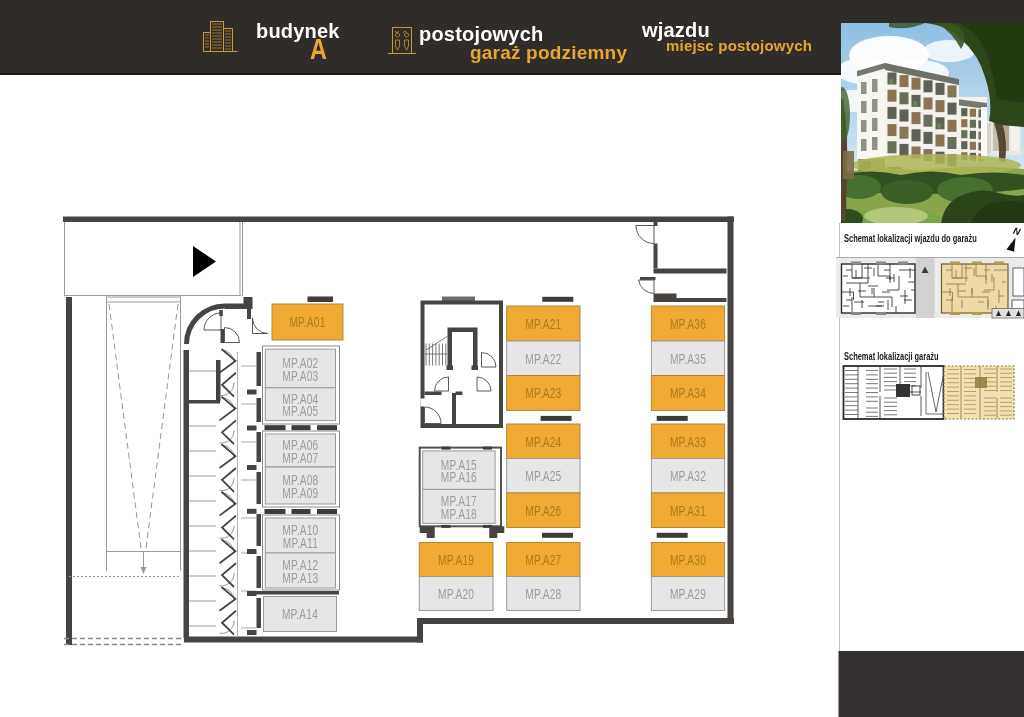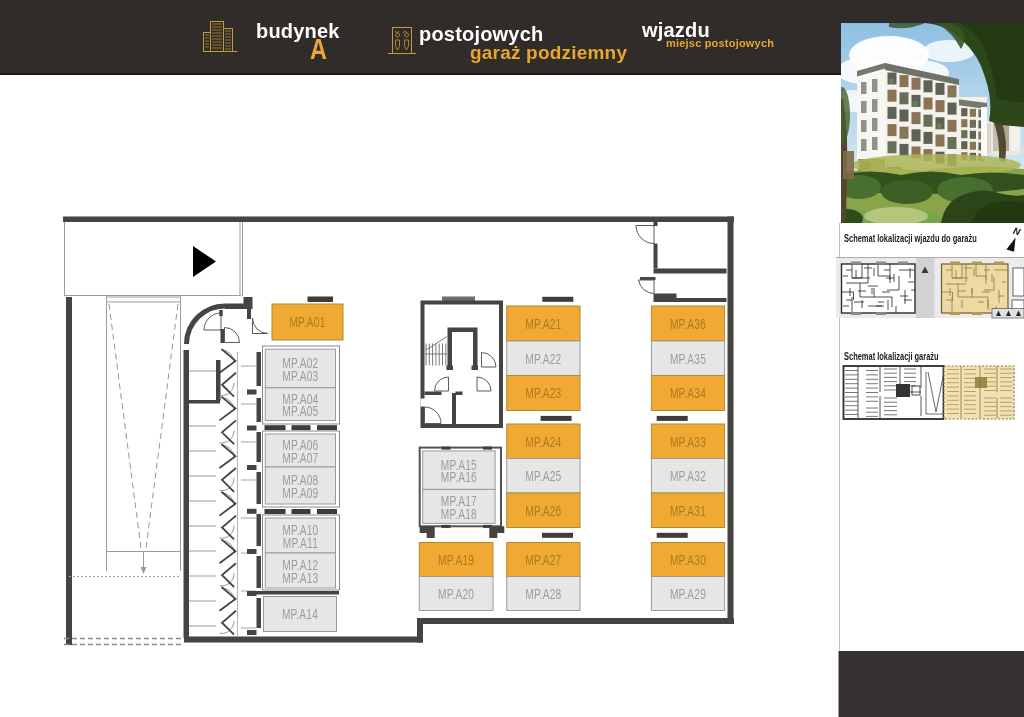--- a/index.html
+++ b/index.html
@@ -37,21 +37,21 @@
 <path d="M7.5 14h4v6l-2 4-2-4zM16.5 14h4v6l-2 4-2-4z" stroke-width="0.8"></path>
 </g>
 </svg>
 
 <div class="abs hw" style="left:419px;top:24px">postojowych</div>
 
 <div class="abs hg" style="left:470px;top:43px">garaż podziemny</div>
 
 <div class="abs hw" style="left:642px;top:20px">wjazdu</div>
 
-<div class="abs hg" style="left:666px;top:38px;font-size:11px">miejsc postojowych</div>
+<div class="abs hg" style="left:666px;top:38px;font-size:15px">miejsc postojowych</div>
 
 <svg class="abs" style="left:841px;top:23px" width="183" height="200" viewBox="0 0 183 200">
 <defs>
 <linearGradient id="sky" x1="0" y1="0" x2="0" y2="1">
 <stop offset="0" stop-color="#8fbfe2"></stop>
         <stop offset="0.5" stop-color="#b4d6ec"></stop>
         <stop offset="1" stop-color="#d8e8f2"></stop>
 </linearGradient>
 </defs>
 <rect x="0" y="0" width="183" height="158" fill="url(#sky)"></rect>

